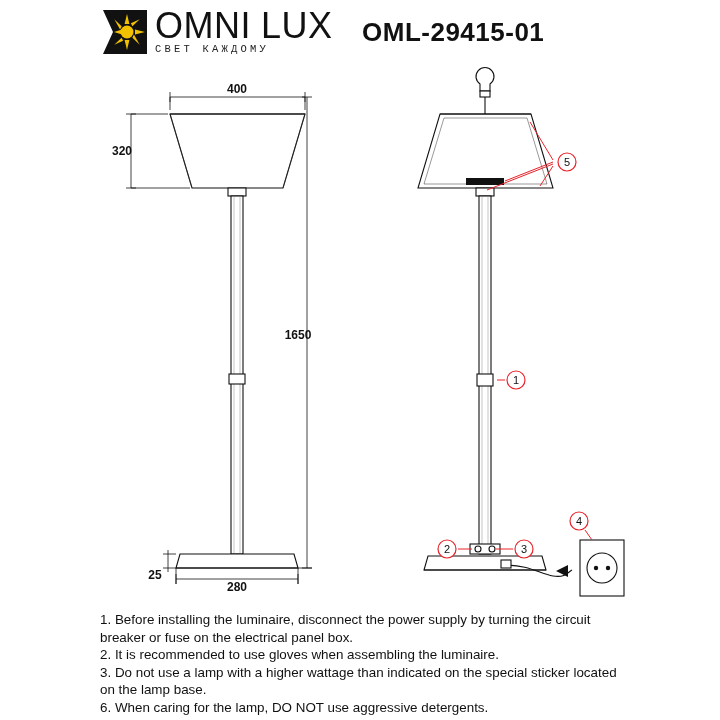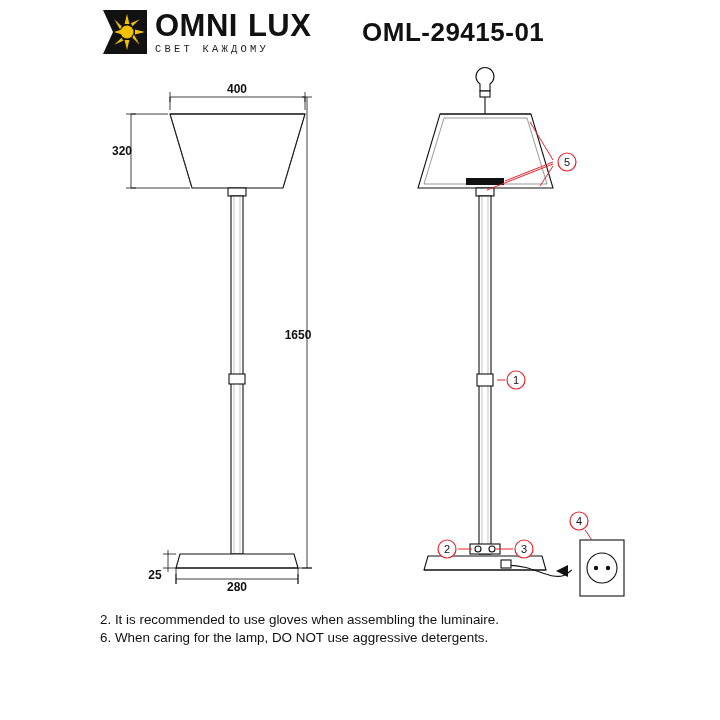--- a/index.html
+++ b/index.html
@@ -39,22 +39,22 @@
     position: absolute;
     left: 0;
     top: 0;
     width: 44px;
     height: 44px;
   }
   .logo-text {
     position: absolute;
     left: 52px;
     top: 1px;
-    font-size: 31px;
-    font-weight: bold;
+    font-size: 36px;
+    font-weight: normal;
     letter-spacing: 0.5px;
     line-height: 30px;
     white-space: nowrap;
   }
   .logo-text .omni { color: #111111; }
   .logo-text .lux { color: #111111; }
   .logo-sub {
     position: absolute;
     left: 52px;
     top: 33px;
@@ -280,17 +280,19 @@
     <g font-family="Liberation Sans, sans-serif" font-size="12" font-weight="bold" fill="#111111">
       <text x="237" y="33" text-anchor="middle">400</text>
       <text x="122" y="95" text-anchor="middle">320</text>
       <text x="298" y="279" text-anchor="middle">1650</text>
       <text x="237" y="531" text-anchor="middle">280</text>
       <text x="155" y="519" text-anchor="middle">25</text>
     </g>
   </svg>
 
   <div class="notes">
+    <p>1. Before installing the luminaire, disconnect the power supply by turning the circuit breaker or fuse on the electrical panel box.</p>
     <p>2. It is recommended to use gloves when assembling the luminaire.</p>
+    <p>3. Do not use a lamp with a higher wattage than indicated on the special sticker located on the lamp base.</p>
     <p>6. When caring for the lamp, DO NOT use aggressive detergents.</p>
   </div>
 
 </div>
 
 </body></html>

